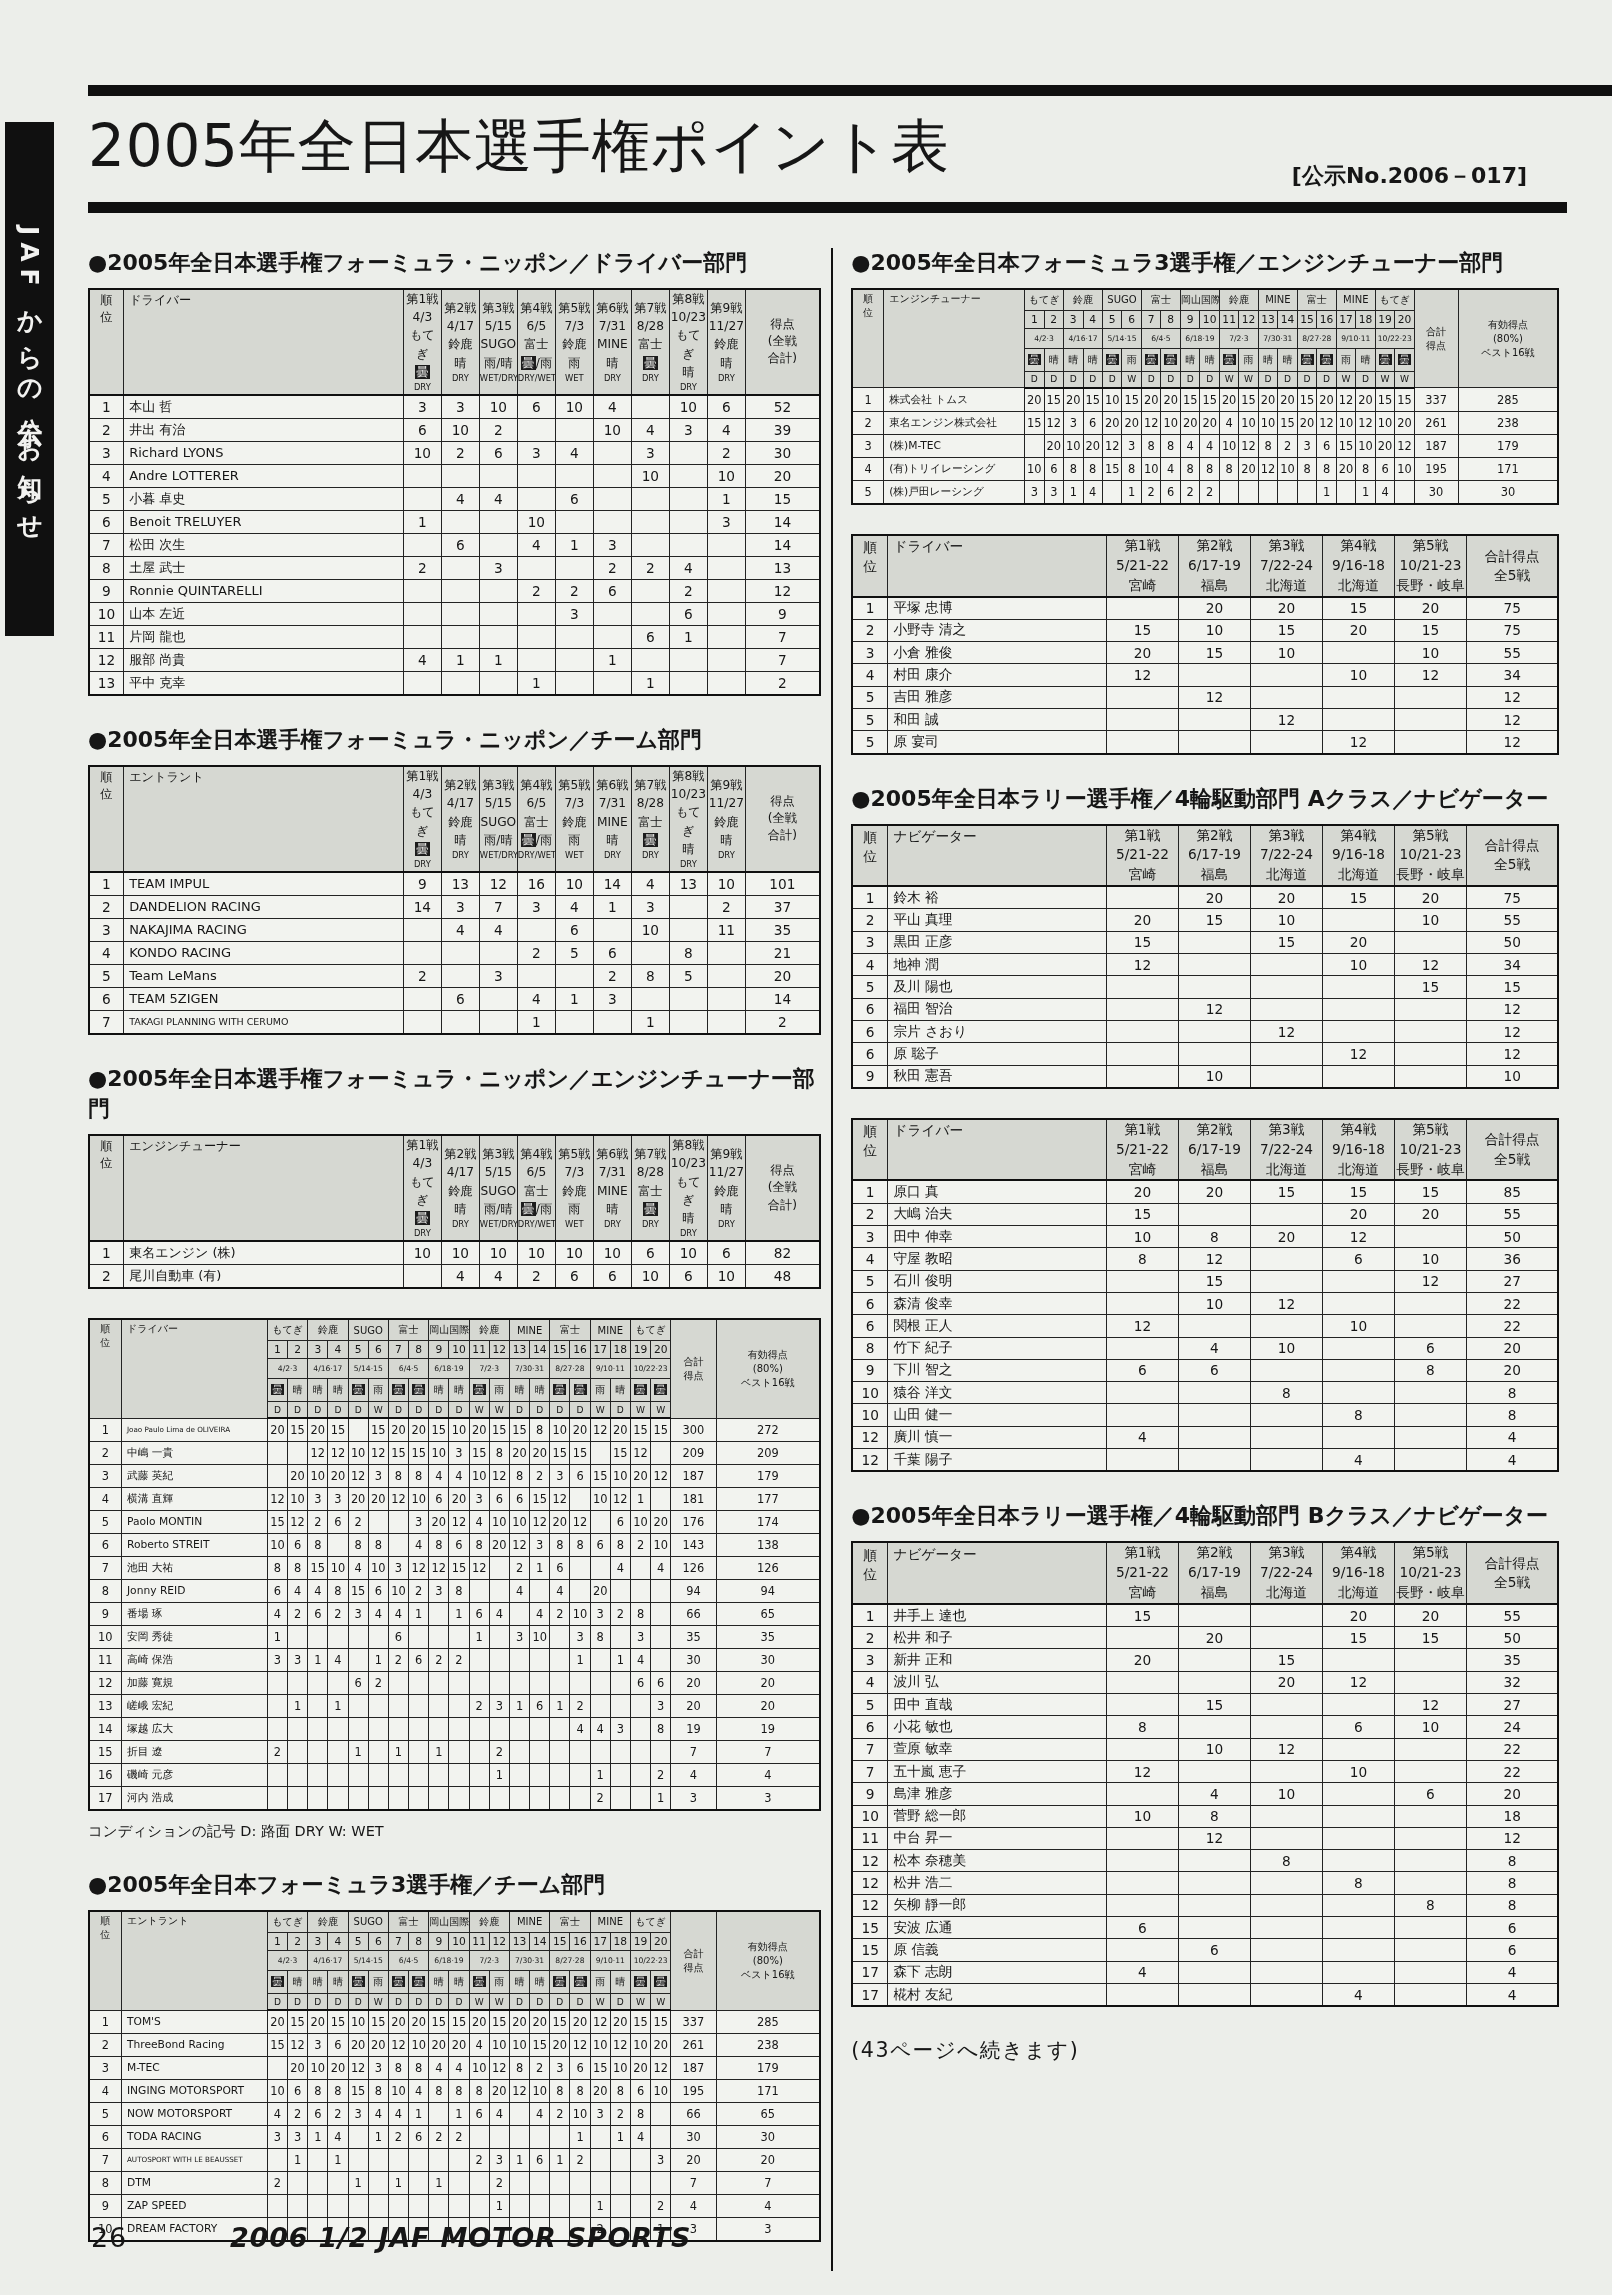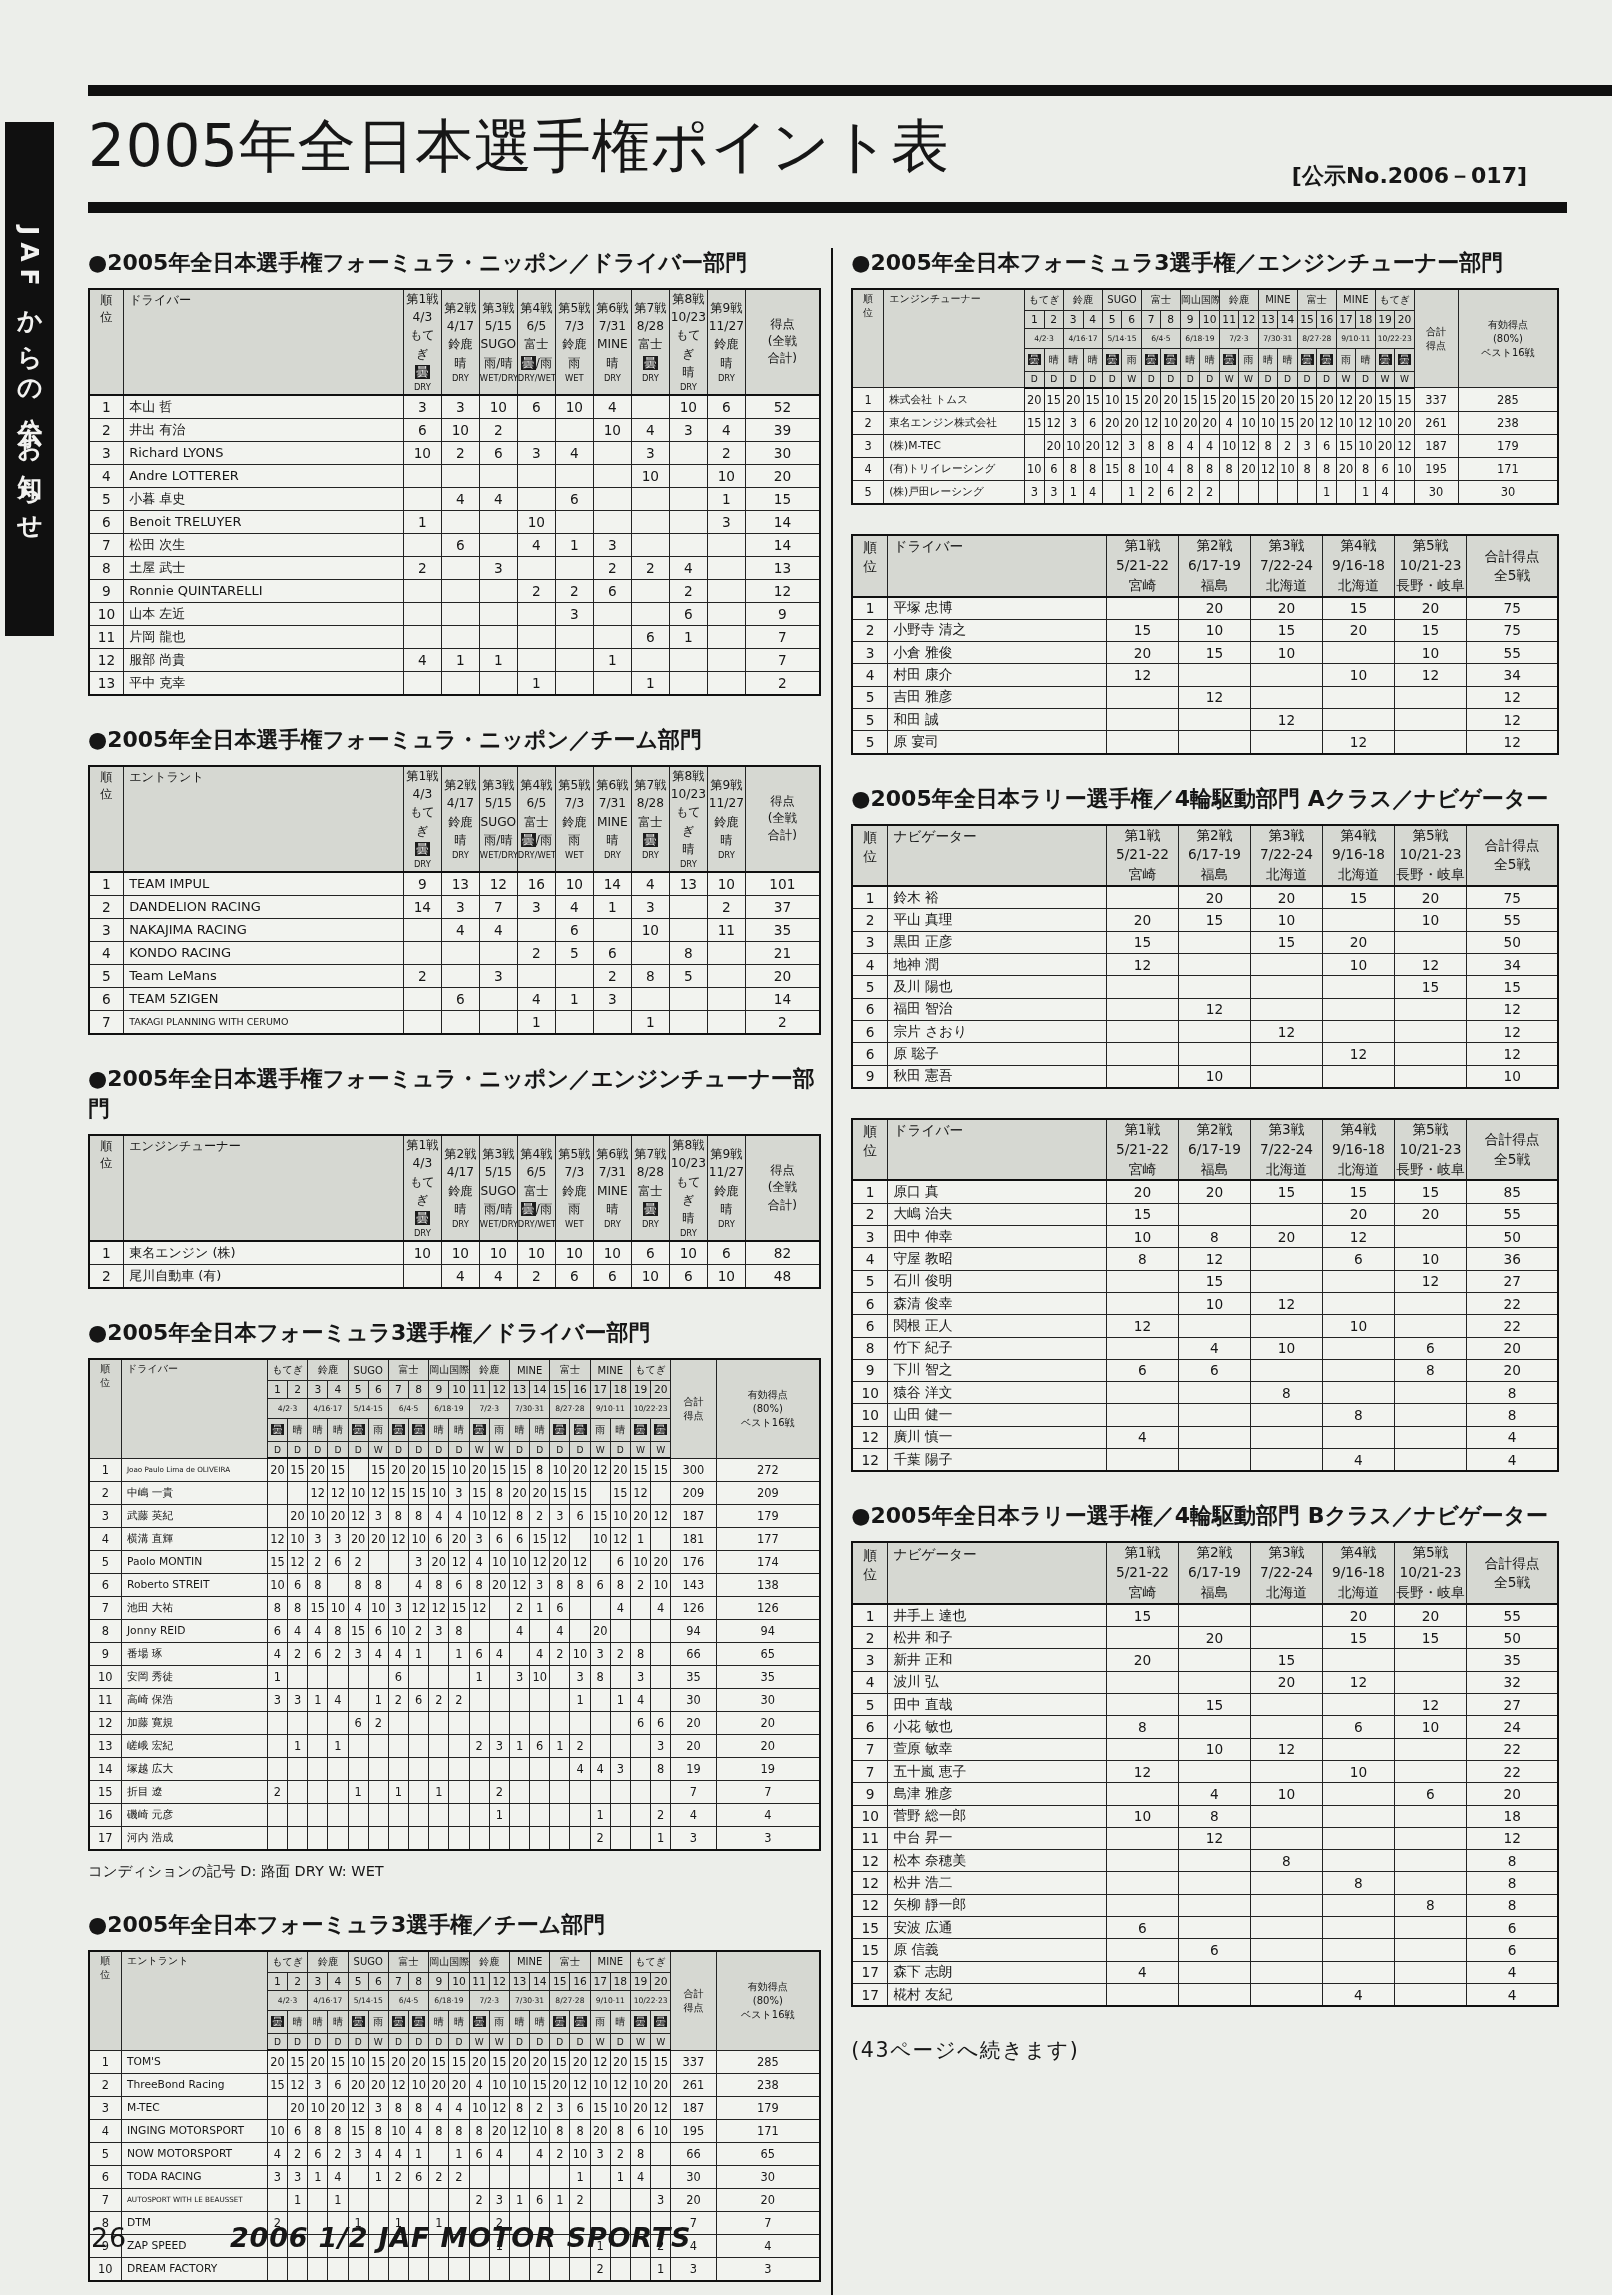--- a/index.html
+++ b/index.html
@@ -676,21 +676,20 @@
                   <td class="pt">6</td>
                   <td class="pt">10</td>
                   <td class="pt">6</td>
                   <td class="pt">10</td>
                   <td class="tot">48</td>
                 </tr>
               </tbody>
             </table>
           </section>
           <section>
-            <h2>●2005年全日本フォーミュラ3選手権／ドライバー部門</h2>
             <table class="f3">
               <colgroup>
                 <col class="c-pos">
                 <col class="c-name">
                 <col class="c-rnd">
                 <col class="c-rnd">
                 <col class="c-rnd">
                 <col class="c-rnd">
                 <col class="c-rnd">
                 <col class="c-rnd">

